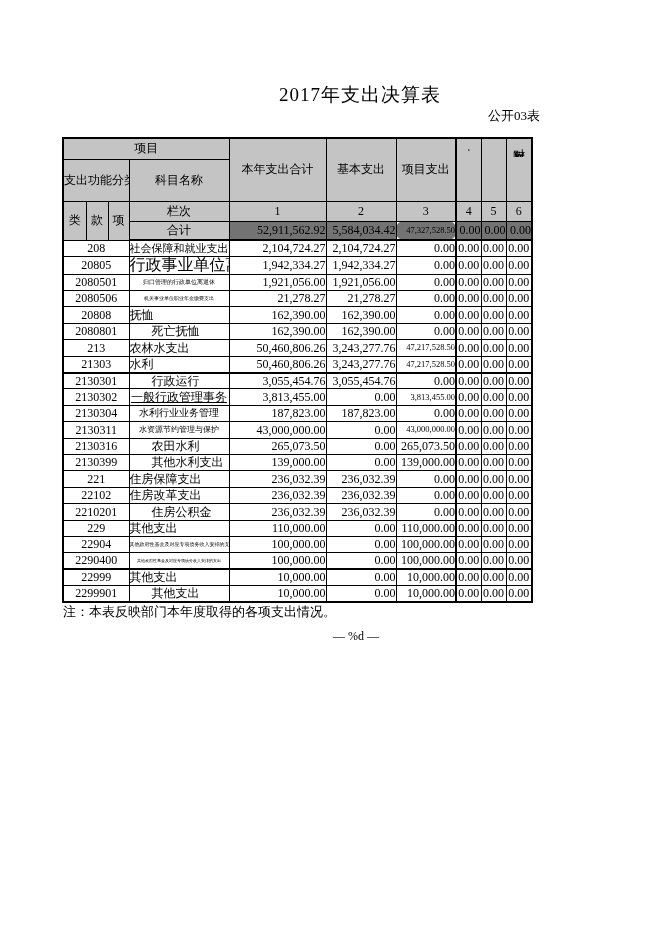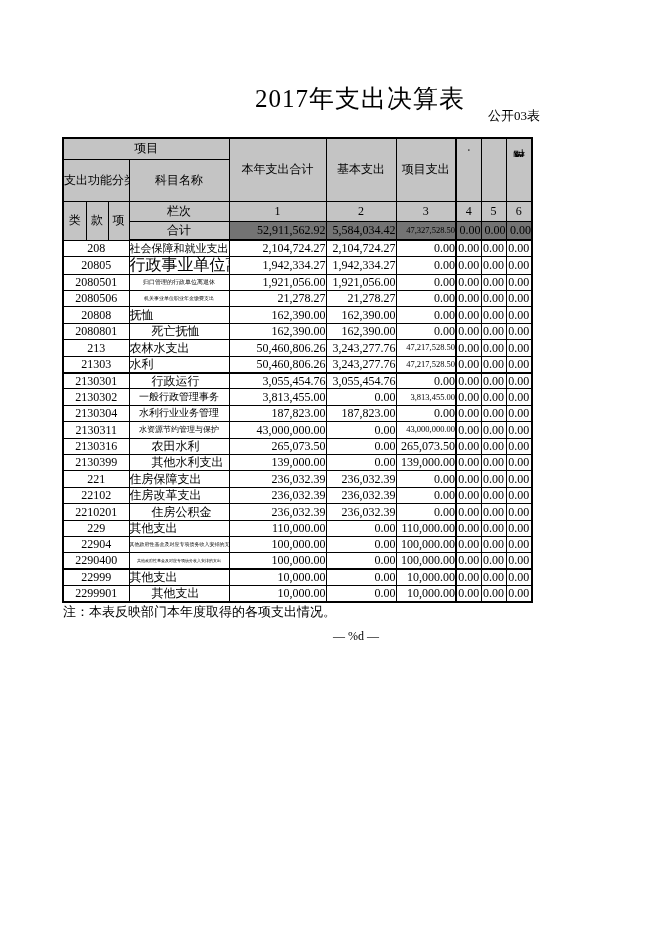--- a/index.html
+++ b/index.html
@@ -1,19 +1,19 @@
 <!DOCTYPE html>
 <html><head>
 <meta charset="utf-8">
 <style>
   html,body{margin:0;padding:0;background:#fff;}
   .page{position:relative;width:662px;height:936px;background:#ffffff;
         font-family:"Liberation Serif","DejaVu Serif",serif;color:#000;overflow:hidden;}
   .title{position:absolute;top:82px;left:62px;width:596px;text-align:center;
-         font-size:25px;letter-spacing:1px;white-space:nowrap;}
+         font-size:19px;letter-spacing:1px;white-space:nowrap;}
   .pub-code{position:absolute;top:107px;left:62px;width:478px;text-align:right;font-size:13px;}
   .info-line{position:absolute;top:120px;left:62px;width:478px;height:16px;font-size:12.5px;}
   .info-left{position:absolute;left:0;top:0;}
   .info-center{position:absolute;left:273px;top:0;}
   .info-right{position:absolute;right:0;top:0;}
 
   table.fin{position:absolute;left:62px;top:137px;width:470px;border-collapse:collapse;
             table-layout:fixed;border:2px solid #000;}
   table.fin th,table.fin td{border:1px solid #000;padding:0;margin:0;font-weight:normal;
             overflow:hidden;white-space:nowrap;font-size:12px;line-height:1.05;}
@@ -28,21 +28,21 @@
   .wrap2{white-space:normal;line-height:1.25;}
   .vcell{vertical-align:top;text-align:center;padding-top:1px;}
   .vtext{display:inline-block;writing-mode:vertical-rl;text-orientation:upright;
          max-height:60px;overflow:hidden;letter-spacing:2px;line-height:1.05;font-size:12px;}
   tbody tr{height:16.4px;}
   .c-code{text-align:center;padding-left:2px;}
   .c-name{text-align:left;padding-left:3px;}
   .c-name.indent{padding-left:22px;margin-left:48px;}
   .c-name.shrink{text-align:center;padding-left:0;}
   .c-num{text-align:right;padding-right:3px;}
-  .c-num.small{font-size:8.5px;}
+  .c-num.small{font-size:8.5px;border-radius:8px;}
   .c-tiny{text-align:center;font-size:8px;}
   .tl{border-left:2px solid #000 !important;}
   tr.section-end td{border-bottom:2px solid #000;}
   .footnote{position:absolute;top:603px;left:63px;font-size:13px;}
   .page-marker{position:absolute;top:629px;left:62px;width:588px;text-align:center;font-size:12px;}
 </style>
 </head>
 <body>
 
 <div class="page">
@@ -186,21 +186,21 @@
     <td class="c-name indent">行政运行</td>
     <td class="c-num">3,055,454.76</td>
     <td class="c-num">3,055,454.76</td>
     <td class="c-num">0.00</td>
     <td class="c-tiny tl">0.00</td>
     <td class="c-tiny">0.00</td>
     <td class="c-tiny">0.00</td>
   </tr>
         <tr>
     <td class="c-code" colspan="3">2130302</td>
-    <td class="c-name shrink" style="font-size: 10px;">一般行政管理事务</td>
+    <td class="c-name shrink" style="font-size: 12px; text-decoration: underline;">一般行政管理事务</td>
     <td class="c-num">3,813,455.00</td>
     <td class="c-num">0.00</td>
     <td class="c-num small">3,813,455.00</td>
     <td class="c-tiny tl">0.00</td>
     <td class="c-tiny">0.00</td>
     <td class="c-tiny">0.00</td>
   </tr>
         <tr>
     <td class="c-code" colspan="3">2130304</td>
     <td class="c-name shrink" style="font-size: 10px;">水利行业业务管理</td>

